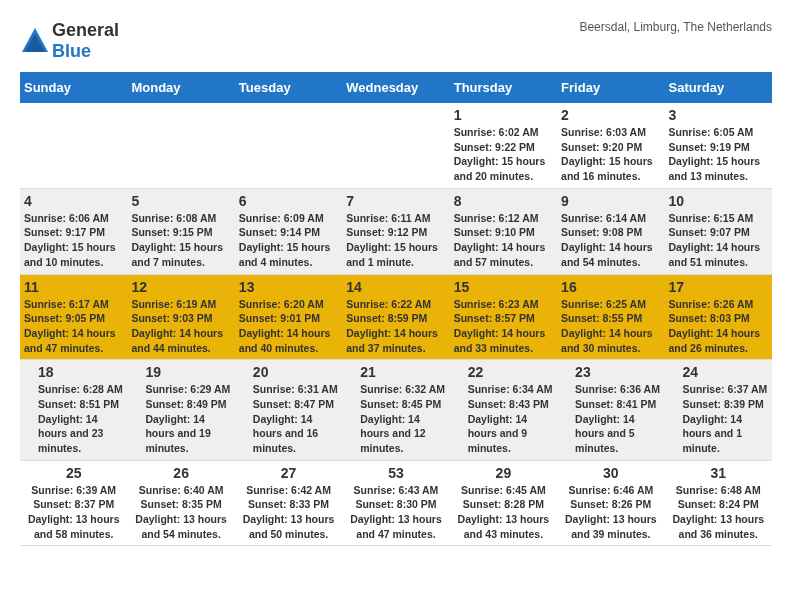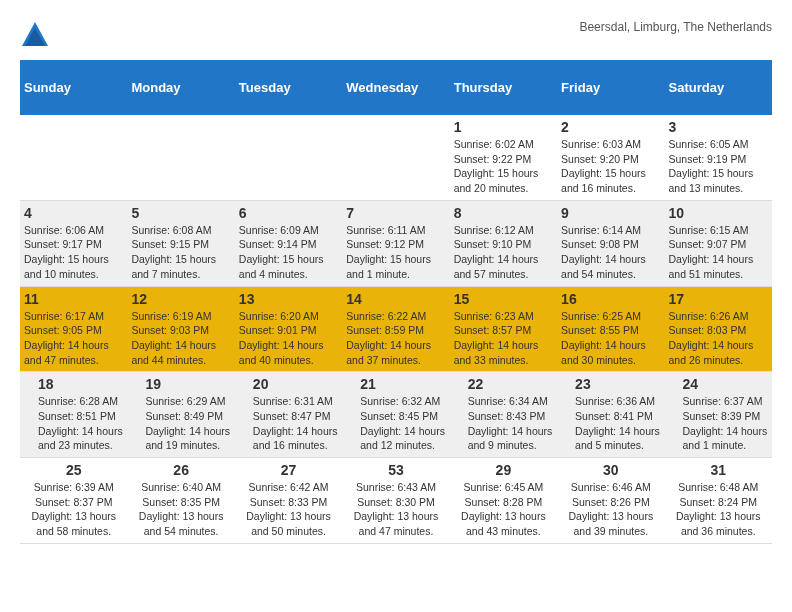--- a/index.html
+++ b/index.html
@@ -38,21 +38,21 @@
       color: #555;
     }
     table {
       width: 100%;
       border-collapse: collapse;
       font-size: 11px;
     }
     thead tr th {
       background-color: #2176c7;
       color: white;
-      padding: 20px 4px;
+      padding: 8px 4px;
       text-align: left;
       font-size: 13px;
       font-weight: bold;
     }
     tbody tr {
       border-bottom: 1px solid #ddd;
     }
     tbody tr:nth-child(odd) {
       background: #fff;
     }
@@ -69,37 +69,42 @@
       font-size: 14px;
       font-weight: bold;
       color: #333;
       display: block;
       margin-bottom: 2px;
     }
     .day-info {
       font-size: 10.5px;
       color: #333;
       line-height: 1.4;
+      font-weight: bold;
     }
     
     .row-group-1 td { background: #fff; }
     .row-group-2 td { background: #efefef; }
     .row-group-3 td { background: #eab308; }
     .row-group-4 td { background: #efefef; padding-left: 18px; }
     .row-group-5 td { background: #fff; text-align: center; }
   </style>
 </head>
 <body>
 
 <div class="header">
   <div class="logo">
     <svg class="logo-icon" viewBox="0 0 30 30" xmlns="http://www.w3.org/2000/svg">
       <polygon points="15,2 28,26 2,26" fill="#2176c7"></polygon>
       <polygon points="15,8 25,26 5,26" fill="#1a5a9e"></polygon>
     </svg>
+    <div>
+      <span style="font-size:18px;font-weight:bold;color:#333;">General</span><br>
+      <span style="font-size:18px;font-weight:bold;color:#2176c7;">Blue</span>
+    </div>
   </div>
   <div class="title-block">
     <div class="subtitle">Beersdal, Limburg, The Netherlands</div>
   </div>
 </div>
 
 <table>
   <thead>
     <tr>
     <th>Sunday</th>

